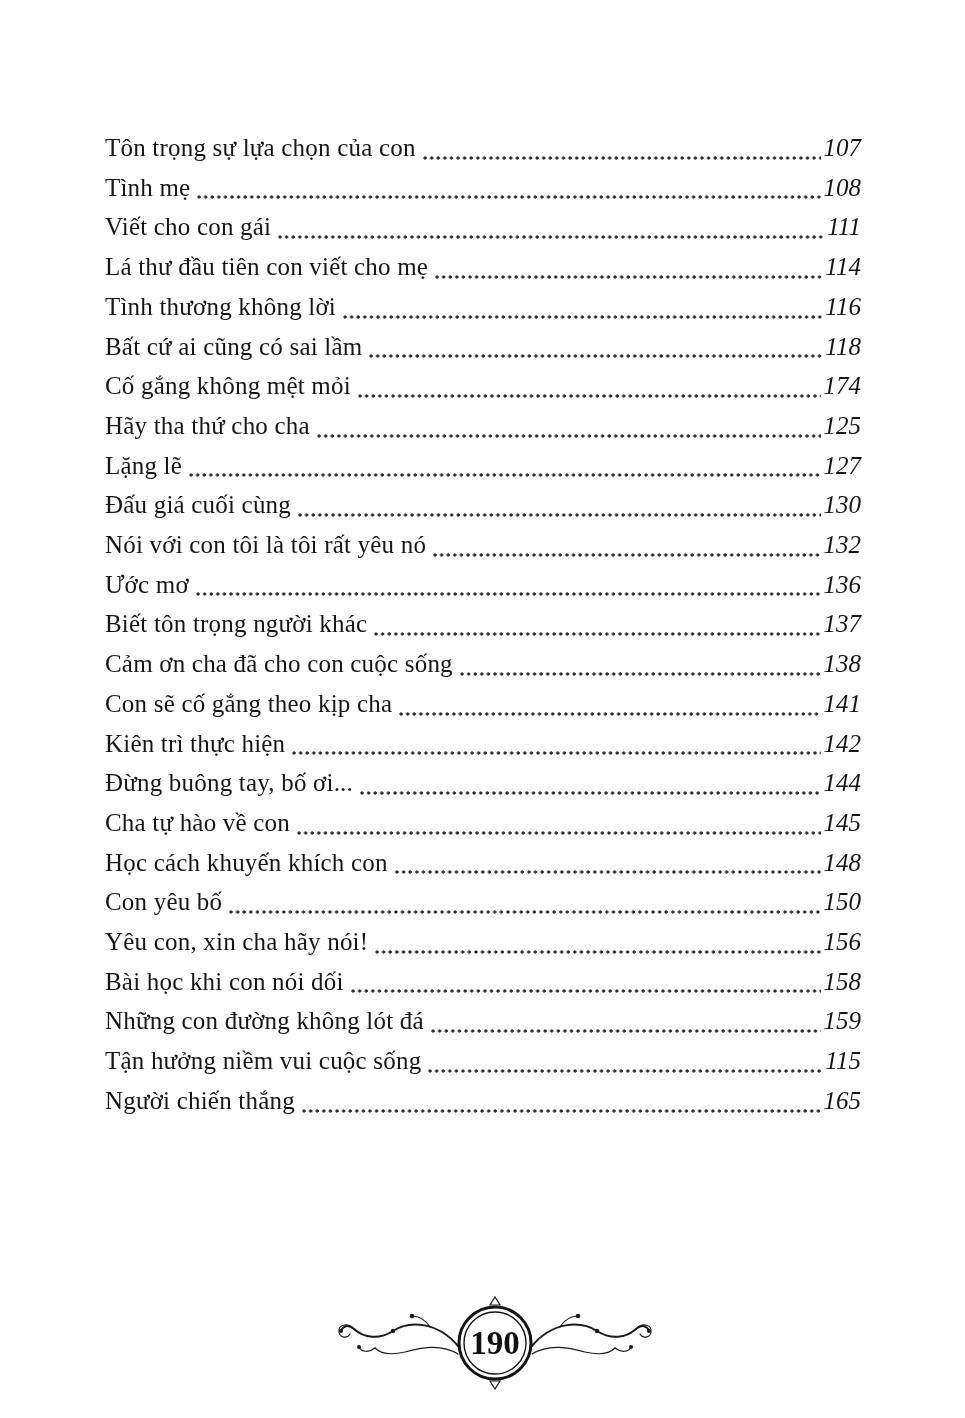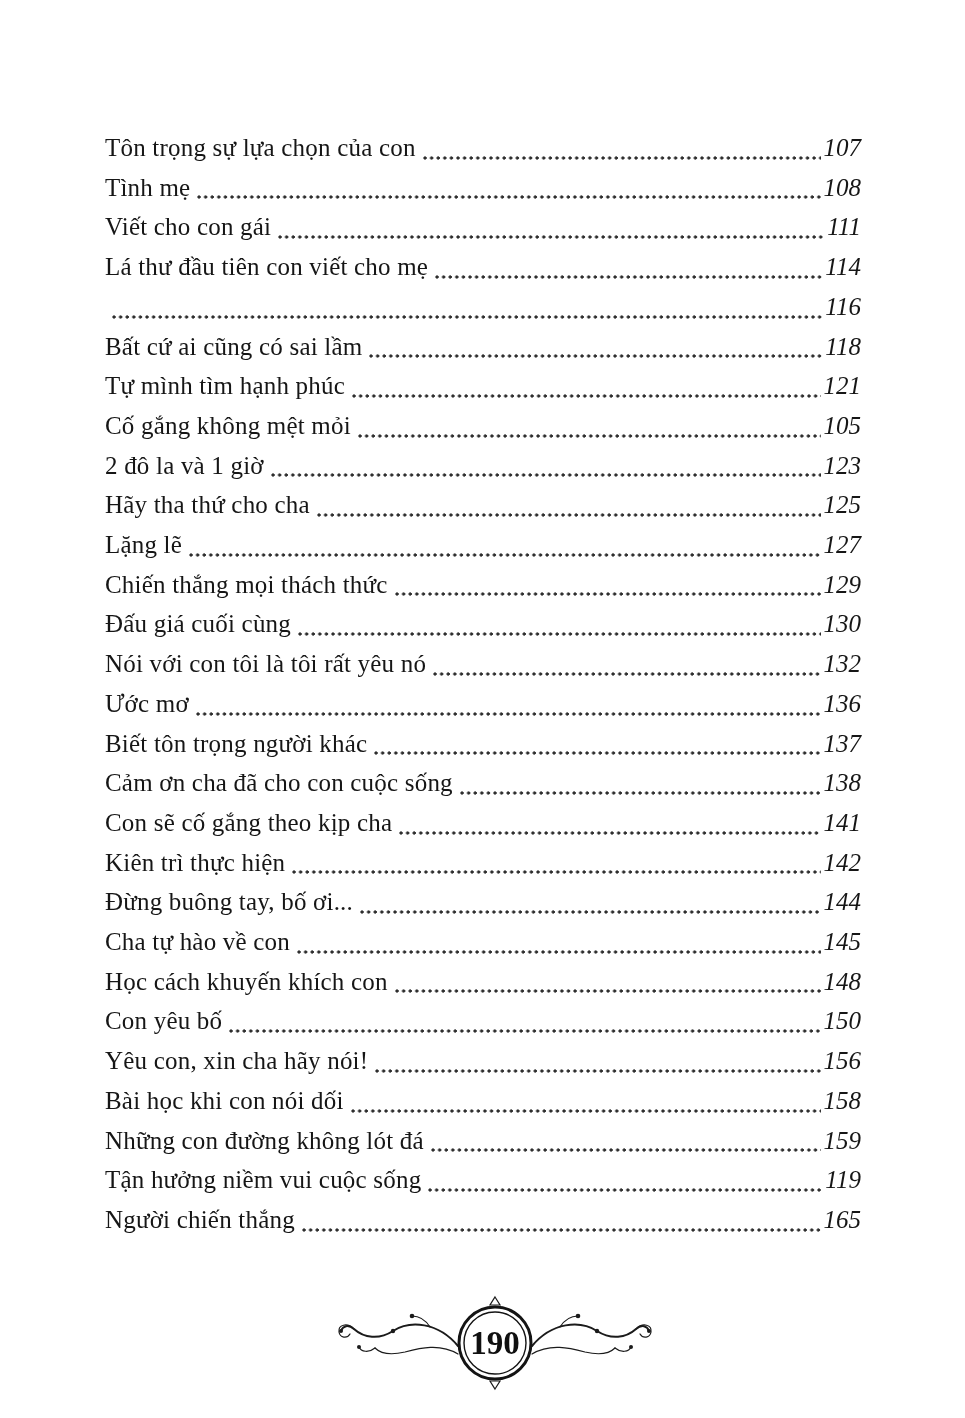--- a/index.html
+++ b/index.html
@@ -93,65 +93,51 @@
       <span class="toc-page">111</span>
     </div>
 
     <div class="toc-row">
       <span class="toc-title">Lá thư đầu tiên con viết cho mẹ</span>
       <span class="toc-leader"></span>
       <span class="toc-page">114</span>
     </div>
 
     <div class="toc-row">
+      <span class="toc-title">Tình thương không lời</span>
       <span class="toc-leader"></span>
       <span class="toc-page">116</span>
     </div>
 
     <div class="toc-row">
       <span class="toc-title">Bất cứ ai cũng có sai lầm</span>
       <span class="toc-leader"></span>
       <span class="toc-page">118</span>
     </div>
 
-    <div class="toc-row">
-      <span class="toc-title">Tự mình tìm hạnh phúc</span>
-      <span class="toc-leader"></span>
-      <span class="toc-page">121</span>
-    </div>
 
     <div class="toc-row">
       <span class="toc-title">Cố gắng không mệt mỏi</span>
       <span class="toc-leader"></span>
-      <span class="toc-page">105</span>
-    </div>
-
-    <div class="toc-row">
-      <span class="toc-title">2 đô la và 1 giờ</span>
-      <span class="toc-leader"></span>
-      <span class="toc-page">123</span>
-    </div>
+      <span class="toc-page">174</span>
+    </div>
+
 
     <div class="toc-row">
       <span class="toc-title">Hãy tha thứ cho cha</span>
       <span class="toc-leader"></span>
       <span class="toc-page">125</span>
     </div>
 
     <div class="toc-row">
       <span class="toc-title">Lặng lẽ</span>
       <span class="toc-leader"></span>
       <span class="toc-page">127</span>
     </div>
 
-    <div class="toc-row">
-      <span class="toc-title">Chiến thắng mọi thách thức</span>
-      <span class="toc-leader"></span>
-      <span class="toc-page">129</span>
-    </div>
 
     <div class="toc-row">
       <span class="toc-title">Đấu giá cuối cùng</span>
       <span class="toc-leader"></span>
       <span class="toc-page">130</span>
     </div>
 
     <div class="toc-row">
       <span class="toc-title">Nói với con tôi là tôi rất yêu nó</span>
       <span class="toc-leader"></span>
@@ -227,21 +213,21 @@
 
     <div class="toc-row">
       <span class="toc-title">Những con đường không lót đá</span>
       <span class="toc-leader"></span>
       <span class="toc-page">159</span>
     </div>
 
     <div class="toc-row">
       <span class="toc-title">Tận hưởng niềm vui cuộc sống</span>
       <span class="toc-leader"></span>
-      <span class="toc-page">119</span>
+      <span class="toc-page">115</span>
     </div>
 
     <div class="toc-row">
       <span class="toc-title">Người chiến thắng</span>
       <span class="toc-leader"></span>
       <span class="toc-page">165</span>
     </div>
   </div>
 
   <div class="footer">

